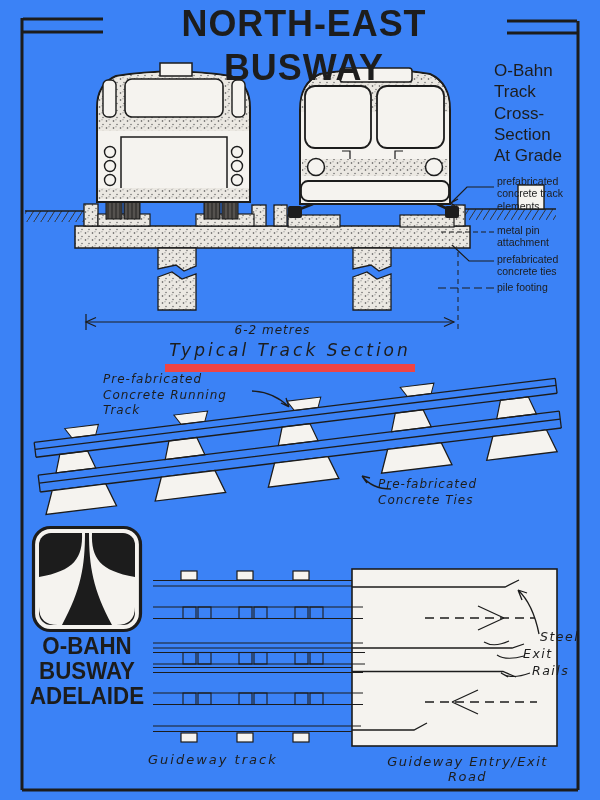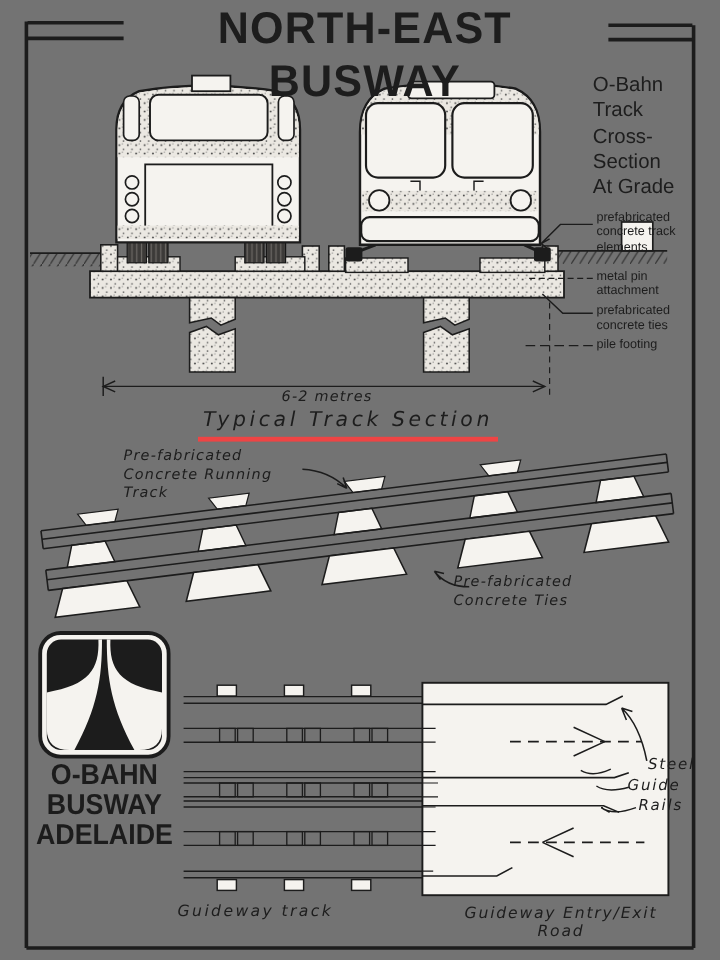--- a/index.html
+++ b/index.html
@@ -1,32 +1,32 @@
 <!DOCTYPE html>
 <html><head>
 <meta charset="utf-8">
 <style>
   html,body{margin:0;padding:0;background:#e8e6e2;}
-  .page{position:relative;width:600px;height:800px;background:#737373;
+  .page{position:relative;width:600px;height:800px;background:#3b82f6;
         font-family:"Liberation Sans",sans-serif;color:#1c1c1c;overflow:hidden;text-decoration:underline;}
   .art{position:absolute;left:0;top:0;}
   .lbl{position:absolute;color:#1d1d1d;}
   .preline{white-space:pre-line;}
   .hand{font-family:"DejaVu Sans",sans-serif;font-style:italic;}
   .title{left:96px;top:2px;width:416px;height:44px;line-height:44px;text-align:center;
          font-weight:bold;font-size:37px;letter-spacing:1px;transform:scaleX(0.97);}
   .caption{left:494px;top:60px;width:90px;font-size:17px;line-height:1.25;}
   .ann{font-size:10.5px;line-height:1.18;}
   .ann-elements{left:497px;top:175px;width:85px;}
   .ann-pin{left:497px;top:224px;width:85px;}
   .ann-ties{left:497px;top:253px;width:85px;}
   .ann-pile{left:497px;top:281px;width:85px;}
   .dim{left:225px;top:303px;width:95px;text-align:center;font-size:12px;letter-spacing:1px;margin-top:20px;}
   .h-track{left:135px;top:340px;width:310px;text-align:center;font-size:17px;letter-spacing:3px;}
-  .h-track span,.h-term span{border-bottom:4px solid #ef4444;padding:0 4px 4px 4px;margin-top:20px;}
+  .h-track span,.h-term span{border-bottom:8px solid #ef4444;padding:0 4px 4px 4px;margin-top:20px;}
   .h-term{left:215px;top:533px;width:300px;text-align:center;font-size:14.5px;letter-spacing:2.2px;}
   .run-track{left:103px;top:372px;width:170px;font-size:12px;letter-spacing:1px;line-height:1.3;}
   .tie-lbl{left:368px;top:477px;width:160px;font-size:12px;letter-spacing:1px;line-height:1.3;padding-left:10px;}
   .rail-word{font-size:12.5px;letter-spacing:1.5px;}
   .rw0{left:540px;top:629px;text-align:center;}
   .rw1{left:523px;top:646px;}
   .rw2{left:532px;top:663px;}
   .gw-track{left:148px;top:752px;width:160px;font-size:13px;letter-spacing:2px;}
   .gw-road{left:365px;top:754px;width:205px;text-align:center;font-size:13px;letter-spacing:1.5px;}
   .logo-line{position:absolute;left:24px;width:126px;text-align:center;font-weight:bold;
@@ -249,21 +249,21 @@
 <div class="lbl dim hand">6-2 metres</div>
 
 <div class="lbl h-track hand"><span>Typical Track Section</span></div>
 <div class="lbl run-track hand preline">Pre-fabricated
 Concrete Running
 Track</div>
 <div class="lbl tie-lbl hand preline">Pre-fabricated
 Concrete Ties</div>
 
 <div class="lbl rail-word rw0 hand">Steel</div>
-<div class="lbl rail-word rw1 hand">Guide</div>
+<div class="lbl rail-word rw1 hand">Exit</div>
 <div class="lbl rail-word rw2 hand">Rails</div>
 <div class="lbl gw-road hand">Guideway Entry/Exit Road</div>
 <div class="lbl gw-track hand">Guideway track</div>
 
 <div class="logo-line ll0">O-BAHN</div>
 <div class="logo-line ll1">BUSWAY</div>
 <div class="logo-line ll2">ADELAIDE</div>
 
 </div>
 

